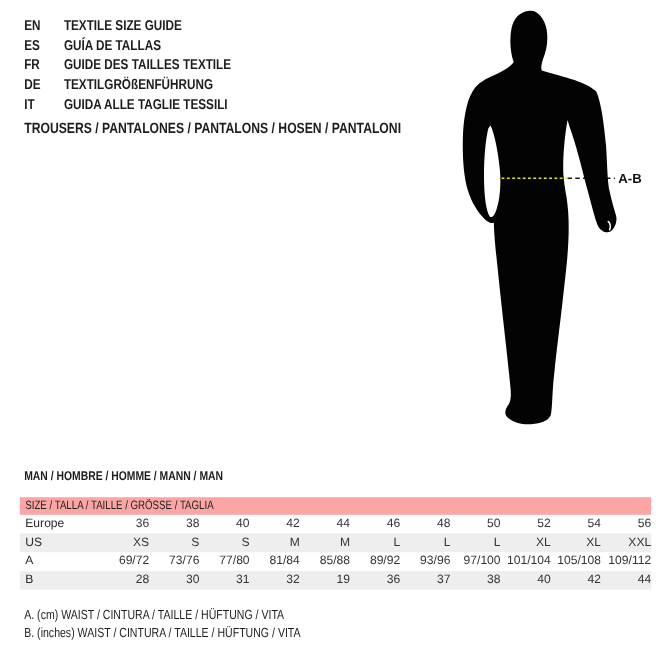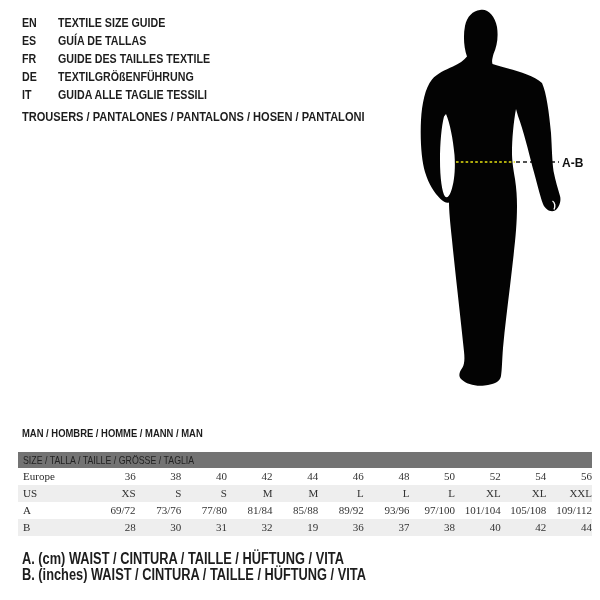--- a/index.html
+++ b/index.html
@@ -28,31 +28,31 @@
 
   
   .gender-title{
     position:absolute;left:22px;top:426px;height:14px;line-height:14px;
     font-size:11.5px;font-weight:bold;
   }
 
   
   .size-table{position:absolute;left:18px;top:452px;width:574px;font-size:11px;color:#333;}
   .size-table-header{
-    height:16px;line-height:16px;background:#737373;color:#222;
+    height:16px;line-height:16px;background:#fca5a5;color:#222;
     padding-left:5px;overflow:hidden;
   }
   .size-table-header .hd{display:inline-block;}
-  .trow{display:grid;grid-template-columns:72px repeat(11,1fr);height:17px;line-height:17px;font-family:Liberation Serif, serif;}
+  .trow{display:grid;grid-template-columns:72px repeat(11,1fr);height:17px;line-height:17px;}
   .trow.striped{background:#eeeeee;}
   .cell{text-align:right;overflow:hidden;white-space:nowrap;}
   .cell.label{text-align:left;padding-left:5px;color:#2a2a2a;}
 
   
-  .notes{position:absolute;left:22px;top:551px;font-size:16px;font-weight:bold;}
+  .notes{position:absolute;left:22px;top:551px;font-size:12px;font-weight:normal;}
   .note-line{height:16px;line-height:16px;}
 </style>
 </head>
 <body>
 
 <div class="lang-block condensed">
 
 <div class="lang-row">
       <span class="lang-code">EN</span>
       <span class="lang-label">TEXTILE SIZE GUIDE</span>

